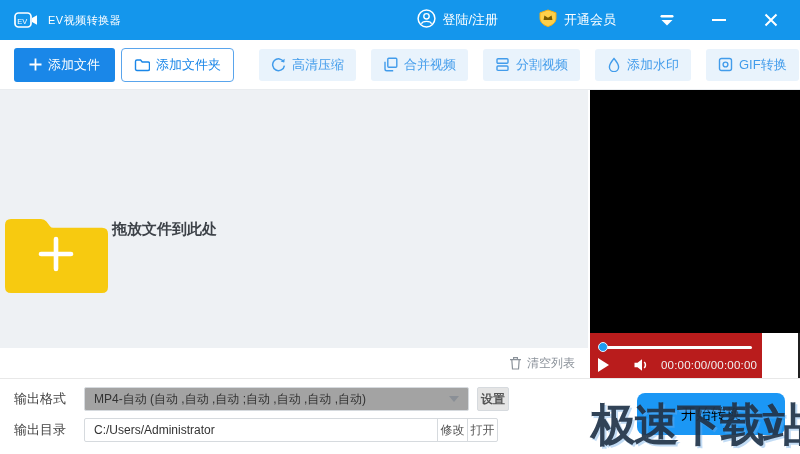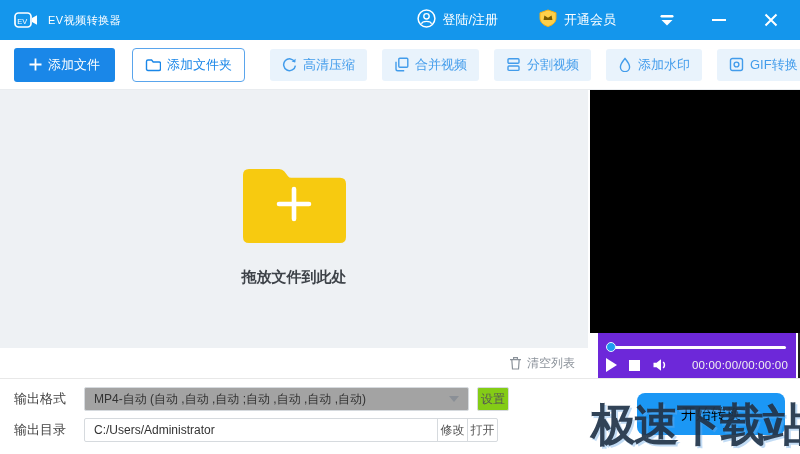--- a/index.html
+++ b/index.html
@@ -23,43 +23,43 @@
   .tb-winbtn{ width:30px; height:26px; display:flex; align-items:center; justify-content:center; cursor:pointer; }
   .tb-winbtn.menu{ margin-left:14px; }
   
   .toolbar{
     position:absolute; left:0; top:40px; width:800px; height:50px;
     background:#fff; display:flex; align-items:center; padding-left:14px;
     border-bottom:1px solid #e9ecef;
   }
   .btn{ display:inline-flex; align-items:center; gap:6px; font-size:13px; border-radius:3px; cursor:pointer; white-space:nowrap; }
   .btn-primary{ background:#1a87e8; color:#fff; padding:8px 15px; }
-  .btn-outline{ background:#fff; color:#1a87e8; border:1px solid #5aa5ec; border-radius:4px; padding:7px 12px; margin-left:17px; }
+  .btn-outline{ background:#fff; color:#1a87e8; border:1px solid #5aa5ec; border-radius:4px; padding:7px 12px; margin-left:6px; }
   .tb-divider{ width:1px; height:26px; background:#e3e6ea; margin:0 13px 0 12px; }
   .btn-light{ background:#e9f3fc; color:#429ceb; padding:7px 12px; margin-right:15px; }
   .btn-light svg{ flex:0 0 auto; }
   
   .file-area{
     position:absolute; left:0; top:90px; width:588px; height:258px;
-    background:#eef1f4; display:flex; flex-direction:column; align-items:center;
+    background:#eef1f4; display:flex; align-items:center;
   }
   .folder-wrap{ margin-top:72px; }
   .drop-hint{ margin-top:20px; font-size:15px; color:#3d4248; font-weight:bold; }
   .list-footer{
     position:absolute; left:0; top:348px; width:588px; height:30px;
     background:#fff; display:flex; align-items:center; justify-content:flex-end;
     padding-right:13px;
   }
   .clear-list{ display:flex; align-items:center; gap:5px; color:#8b929a; font-size:12px; cursor:pointer;justify-content:flex-end; }
   .video-screen{
     position:absolute; left:590px; top:90px; width:210px; height:243px; background:#000;
   }
   .video-controls{
-    position:absolute; left:590px; top:333px; width:198px; height:45px;
-    background:#6d28d9; padding:9px 8px 0 8px;margin-left:8px;
+    position:absolute; left:590px; top:333px; width:172px; height:45px;
+    background:#b91c1c; padding:9px 8px 0 8px;
   }
   .seek{ position:relative; height:10px; cursor:pointer; }
   .seek-track{ position:absolute; left:2px; right:2px; top:4px; height:3px; background:#fdfdfd; border-radius:2px; }
   .seek-handle{ position:absolute; left:0; top:0; width:10px; height:10px; border-radius:50%; background:#1e9bf0; border:1px solid #e8f4ff; }
   .ctl-row{ display:flex; align-items:center; margin-top:6px; gap:12px; }
   .play-btn{ width:0; height:0; border-left:11px solid #fff; border-top:7px solid transparent; border-bottom:7px solid transparent; cursor:pointer; }
   .stop-btn{ width:11px; height:11px; background:#fff; cursor:pointer; }
   .vol-btn{ cursor:pointer; display:flex; }
   .time-text{ margin-left:auto; color:#f0f0f0; font-size:11.5px; letter-spacing:.2px; }
   
@@ -72,23 +72,23 @@
   .row-dir{ top:39px; }
   .out-label{ width:70px; font-size:13px; color:#444; }
   .sel-box{
     width:385px; height:24px; border:1px solid #d6dade; border-radius:2px;
     display:flex; align-items:center; padding:0 9px; font-size:12px; color:#333;
     cursor:pointer; background:#a3a3a3;
   }
   .sel-value{ flex:1 1 auto; overflow:hidden; white-space:nowrap; }
   .sel-arrow{ width:0; height:0; border-left:5px solid transparent; border-right:5px solid transparent; border-top:6px solid #8a8f96; margin-left:6px; }
   .mini-btn{
-    height:24px; border:1px solid #d6dade; border-radius:2px; background:#84cc16;
+    height:24px; border:1px solid #d6dade; border-radius:2px; background:#e5e5e5;
     display:flex; align-items:center; justify-content:center;
-    font-size:12px; color:#555; cursor:pointer;
+    font-size:12px; color:#555; cursor:pointer;font-weight:bold;
   }
   .settings-btn{ width:32px; margin-left:8px; }
   .dir-group{
     width:414px; height:24px; border:1px solid #d6dade; border-radius:2px;
     display:flex; align-items:stretch; background:#fff;
   }
   .dir-value{ flex:1 1 auto; display:flex; align-items:center; padding:0 9px; font-size:12px; color:#333; }
   .dir-btn{ width:30px; display:flex; align-items:center; justify-content:center; font-size:12px; color:#555; border-left:1px solid #d6dade; cursor:pointer; }
   .start-btn{
     position:absolute; right:15px; top:14px; width:148px; height:42px;

